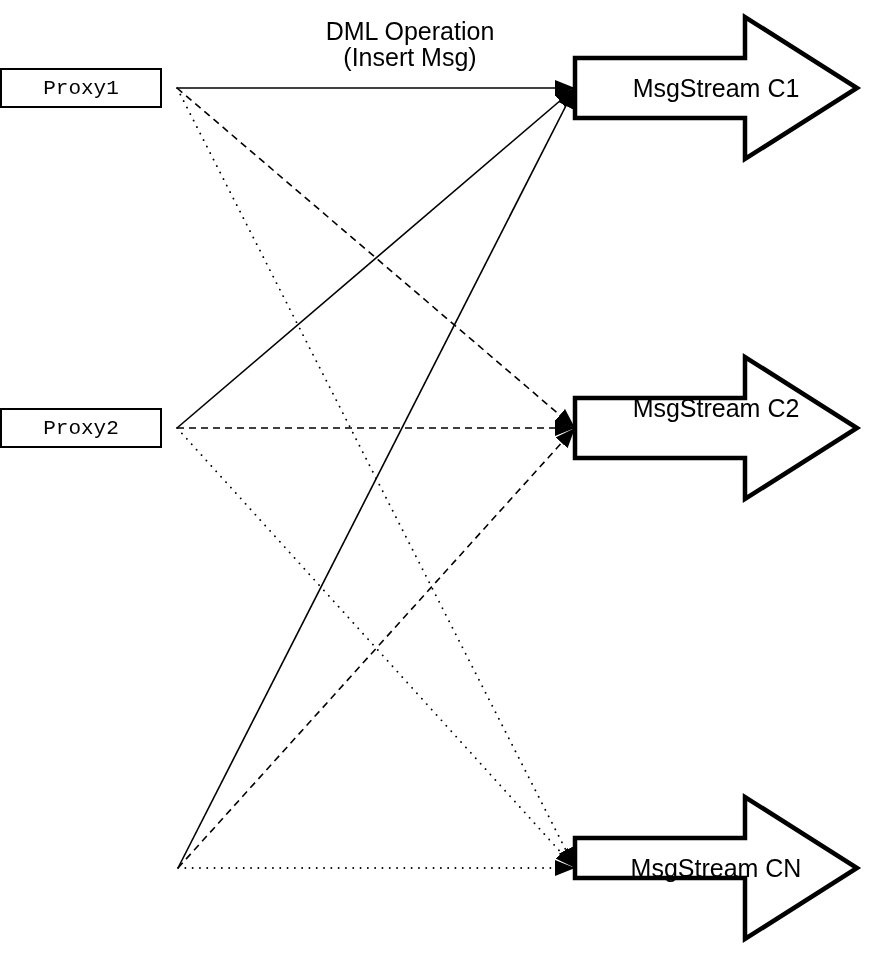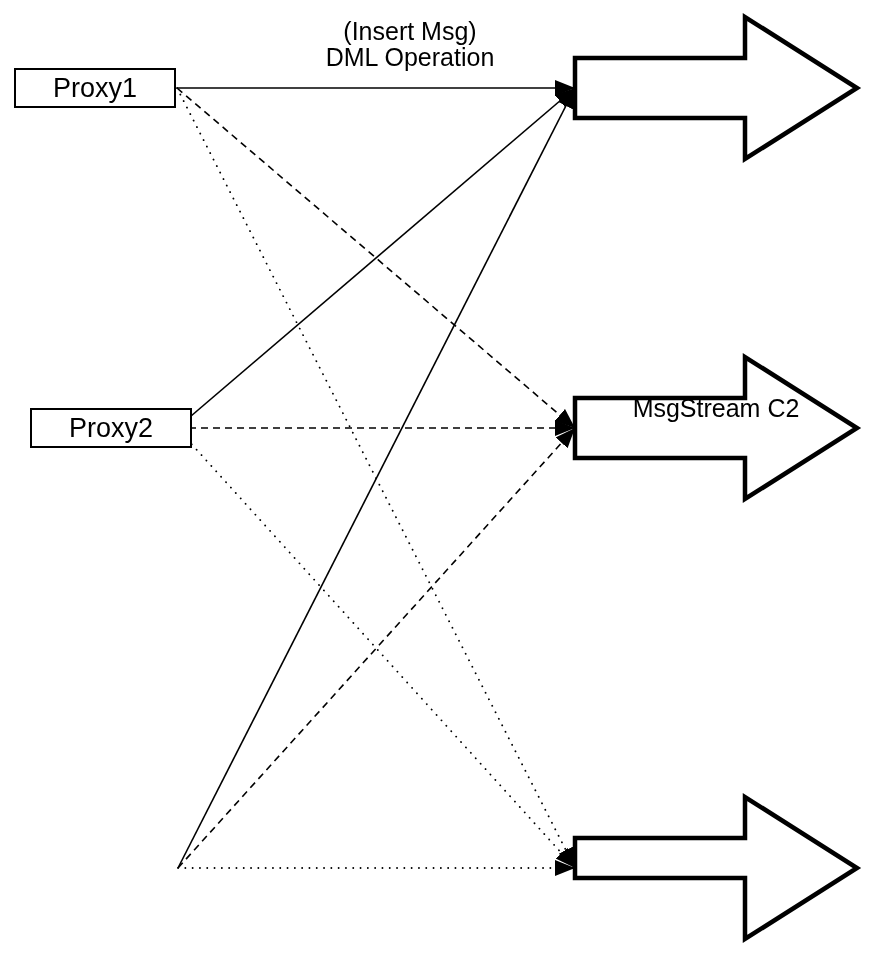--- a/index.html
+++ b/index.html
@@ -20,32 +20,33 @@
     top: 18px;
     width: 220px;
     text-align: center;
     font-size: 25px;
     line-height: 26px;
     white-space: nowrap;
   }
 
   .proxy {
     position: absolute;
-    left: 14px;
+    left: 0;
     width: 158px;
     height: 36px;
     border: 2px solid #000000;
     background: #ffffff;
     display: flex;
     align-items: center;
     justify-content: center;
-    font-size: 27px;
+    font-size: 21px;
+    font-family: Liberation Mono, monospace;
   }
   .proxy1 { top: 68px; }
-  .proxy2 { top: 408px; margin-left: 16px; }
+  .proxy2 { top: 408px; }
   .proxyk { top: 848px; }
 
   .stream-label {
     position: absolute;
     left: 575px;
     width: 282px;
     height: 60px;
     display: flex;
     align-items: center;
     justify-content: center;
@@ -91,28 +92,34 @@
     <line class="edge dashed" x1="177" y1="88" x2="575" y2="428" marker-end="url(#ah)"></line>
     <line class="edge dashed" x1="177" y1="428" x2="575" y2="428" marker-end="url(#ah)"></line>
     <line class="edge dashed" x1="178" y1="868" x2="575" y2="428" marker-end="url(#ah)"></line>
 
     <line class="edge dotted" x1="177" y1="88" x2="575" y2="868" marker-end="url(#ah)"></line>
     <line class="edge dotted" x1="177" y1="428" x2="575" y2="868" marker-end="url(#ah)"></line>
     <line class="edge dotted" x1="178" y1="868" x2="575" y2="868" marker-end="url(#ah)"></line>
   </svg>
 
   <div class="title">
+    <div>DML Operation</div>
     <div>(Insert Msg)</div>
-    <div>DML Operation</div>
   </div>
 
   <div class="proxy proxy1">
     <span>Proxy1</span>
   </div>
   <div class="proxy proxy2">
     <span>Proxy2</span>
   </div>
 
+  <div class="stream-label c1">
+    <span>MsgStream C1</span>
+  </div>
   <div class="stream-label c2">
     <span>MsgStream C2</span>
+  </div>
+  <div class="stream-label cn">
+    <span>MsgStream CN</span>
   </div>
 
 </div>
 
 </body></html>

